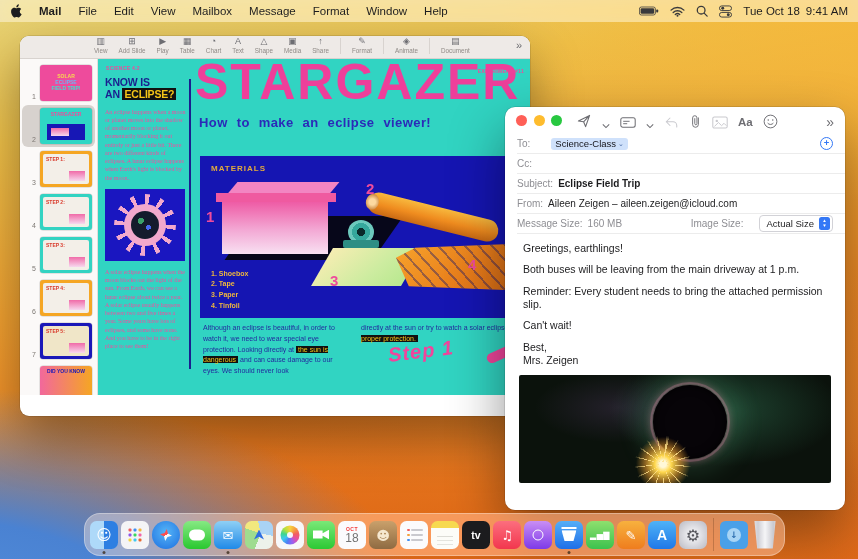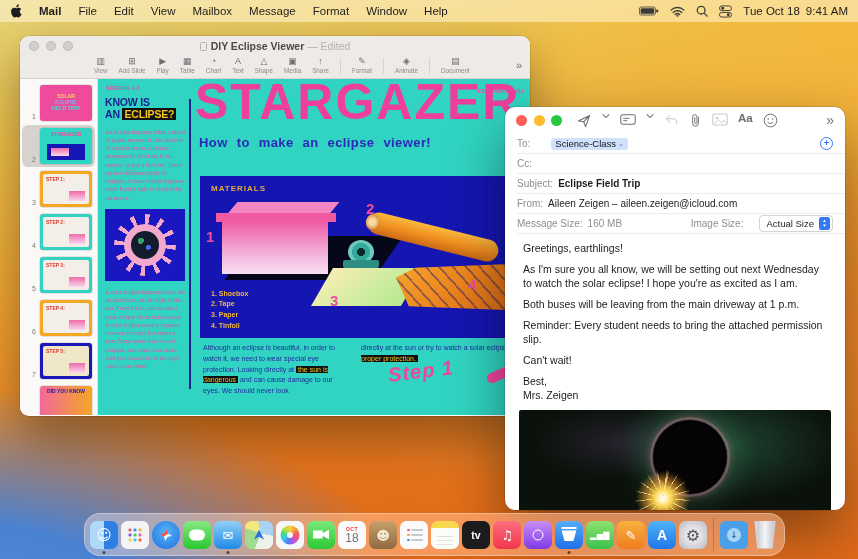--- a/index.html
+++ b/index.html
@@ -251,31 +251,20 @@
           </span>
         </span>
       <span class="mb-clock">
         <span>Tue Oct 18</span>
         <span>9:41 AM</span>
       </span>
     </div>
   </header>
 
   <section class="kn-window">
-    <div class="kn-titlebar">
-      <div class="traffic">
-        <span class="tl"></span>
-        <span class="tl"></span>
-        <span class="tl"></span>
-      </div>
-      <div class="kn-title">
-        <span class="kn-doc-ic"></span><b>DIY Eclipse Viewer</b>
-        <span class="kn-edited">— Edited</span>
-      </div>
-    </div>
     <div class="kn-toolbar" id="kn-toolbar">
         <div class="kn-tool">
           <span class="kn-ic">▥</span>
           <span class="kn-lb">View</span>
         </div>
         <div class="kn-tool">
           <span class="kn-ic">⊞</span>
           <span class="kn-lb">Add Slide</span>
         </div>
         <div class="kn-tool">
@@ -433,21 +422,21 @@
     </div>
   </section>
 
   <section class="mail-window">
     <div class="mail-toolbar">
       <div class="traffic-c">
         <span class="tlc tl-red"></span>
         <span class="tlc tl-yel"></span>
         <span class="tlc tl-grn"></span>
       </div>
-      <span id="mail-tools" style="display:flex;align-items:flex-start;gap:10px;flex:1;">
+      <span id="mail-tools" style="display:flex;align-items:flex-end;gap:10px;flex:1;">
           <span class="mt-ic">
             <svg width="16" height="16" viewBox="0 0 20 20">
               <path d="M3 10 L17 3 L12 17 L9.5 11 Z M9.5 11 L17 3" fill="none" stroke="currentColor" stroke-width="1.4" stroke-linejoin="round"></path>
             </svg>
           </span>
           <span class="mt-ic">
             <svg width="8" height="6" viewBox="0 0 10 6">
               <path d="M1 1 L5 5 L9 1" fill="none" stroke="currentColor" stroke-width="1.3"></path>
             </svg>
           </span>
@@ -521,21 +510,20 @@
             <span class="stepper">
                 <span>▲</span>
                 <span>▼</span>
               </span>
           </span>
         </span>
       </div>
     </div>
     <div class="mail-body" id="mail-body">
         <p>Greetings, earthlings!</p>
-        <p>As I'm sure you all know, we will be setting out next Wednesday to watch the solar eclipse! I hope you're as excited as I am.</p>
         <p>Both buses will be leaving from the main driveway at 1 p.m.</p>
         <p>Reminder: Every student needs to bring the attached permission slip.</p>
         <p>Can't wait!</p>
         <p>Best,
 Mrs. Zeigen</p>
       </div>
     <div class="mail-photo">
       <div class="moon"></div>
       <div class="flare"></div>
     </div>

